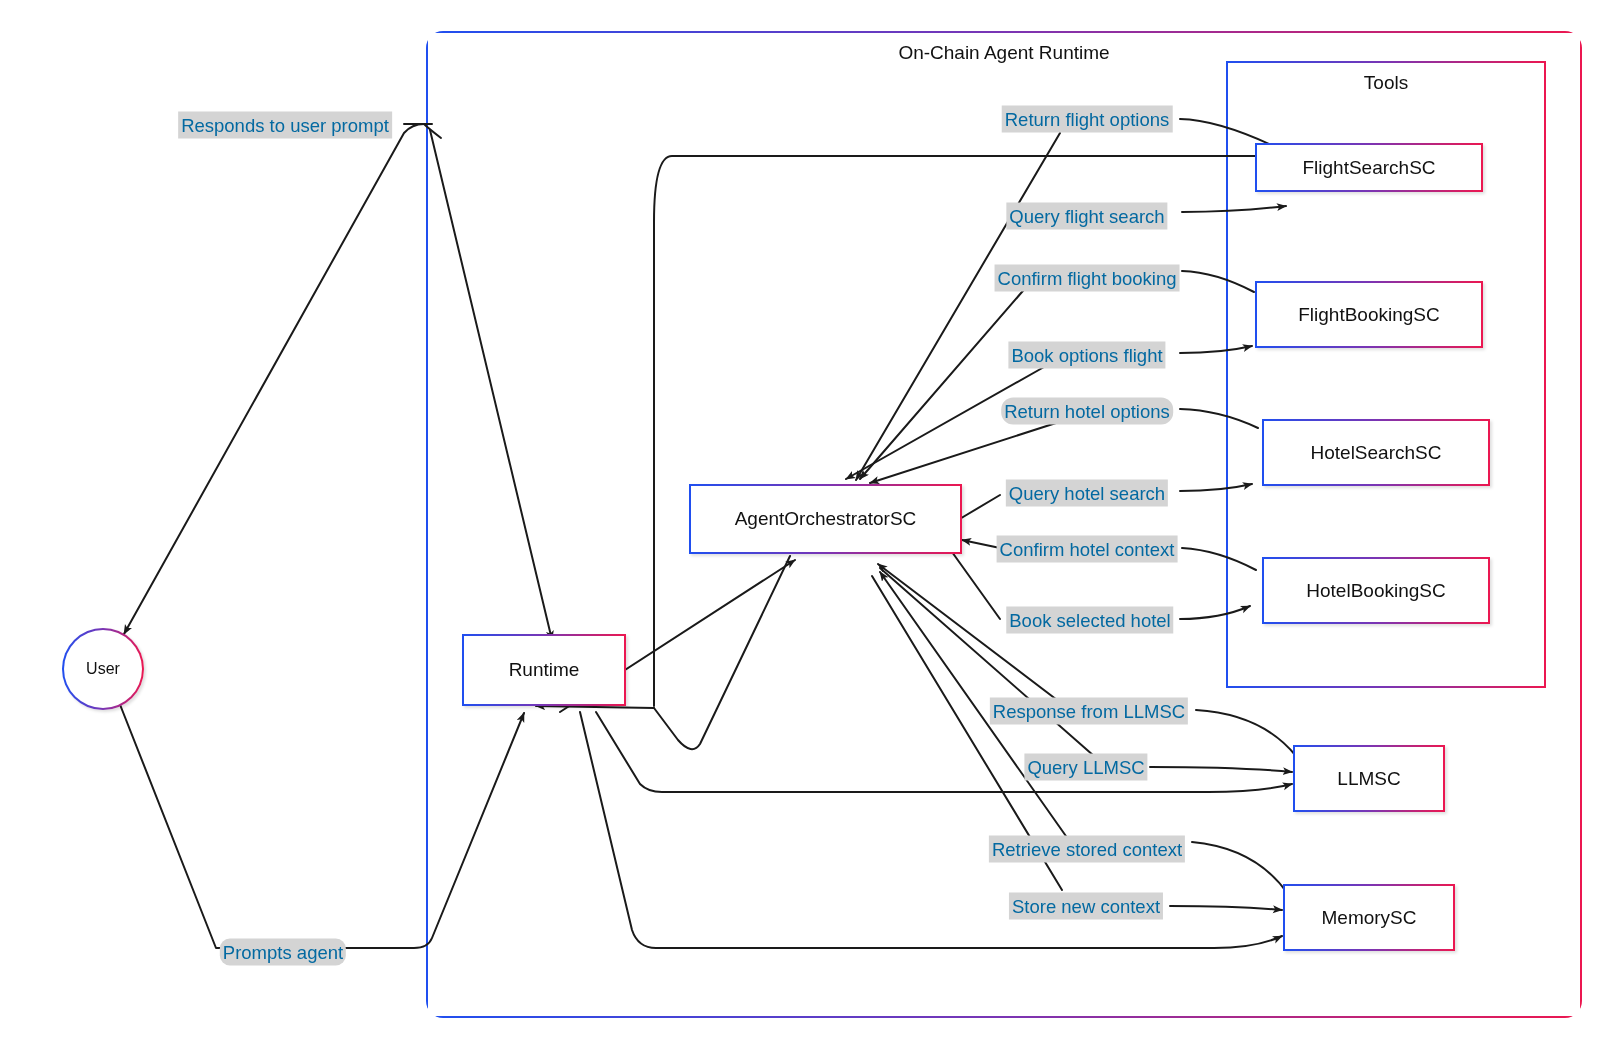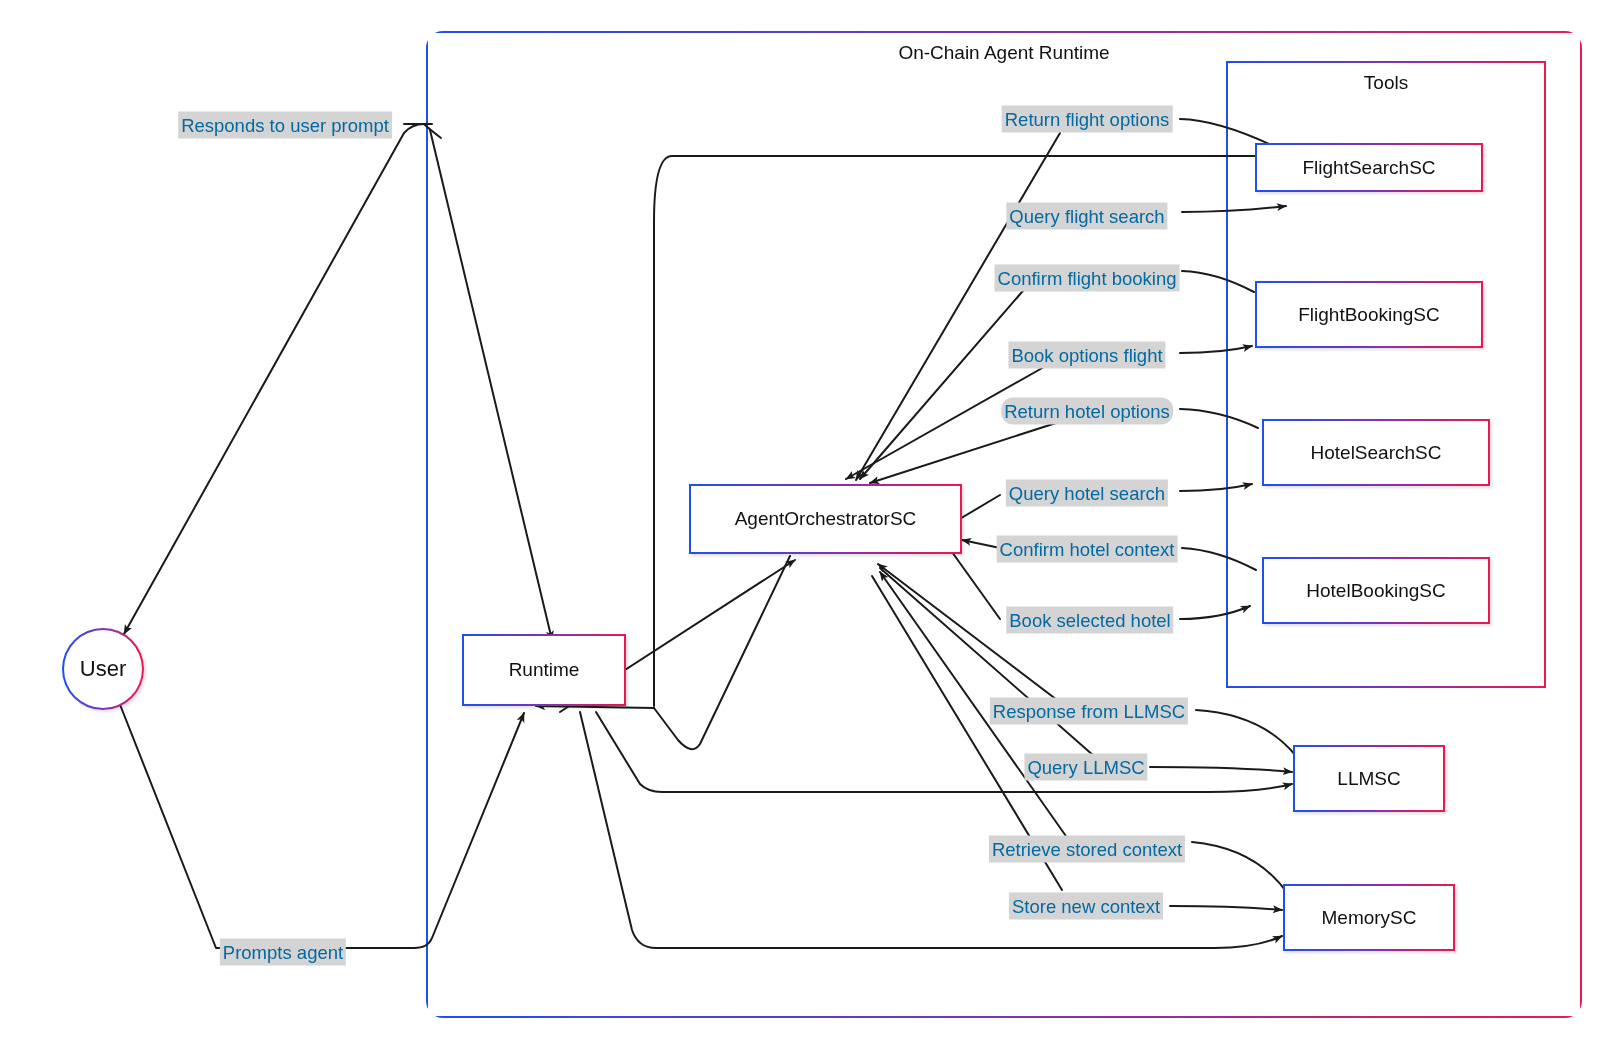--- a/index.html
+++ b/index.html
@@ -75,21 +75,21 @@
     box-shadow: 2px 2px 3px rgba(0,0,0,0.13);
   }
   .gcircle > .inner {
     width: 100%;
     height: 100%;
     border-radius: 50%;
     background: #ffffff;
     display: flex;
     align-items: center;
     justify-content: center;
-    font-size: 22px;
+    font-size: 16px;
     color: #111111;
   }
   
   .elabel {
     position: absolute;
     background: #d4d4d4;
     color: #0369a1;
     font-size: 18.5px;
     line-height: 25px;
     padding: 1px 3px;
@@ -208,21 +208,21 @@
   <div class="gbox" style="left:1293px; top:745px; width:152px; height:67px;">
     <div class="inner">LLMSC</div>
   </div>
 
   <div class="gbox" style="left:1283px; top:884px; width:172px; height:67px;">
     <div class="inner">MemorySC</div>
   </div>
 
   <div class="elabel" style="left:285px; top:125px;">Responds to user prompt</div>
 
-  <div class="elabel" style="left:283px; top:952px;">Prompts agent</div>
+  <div class="elabel" style="left:283px; top:952px;border-radius:10px;">Prompts agent</div>
 
   <div class="elabel" style="left:1087px; top:119px;">Return flight options</div>
 
   <div class="elabel" style="left:1087px; top:216px;">Query flight search</div>
 
   <div class="elabel" style="left:1087px; top:272px;margin-top:6px;">Confirm flight booking</div>
 
   <div class="elabel" style="left:1087px; top:355px;">Book options flight</div>
 
   <div class="elabel" style="left:1087px; top:411px;border-radius:12px;">Return hotel options</div>

